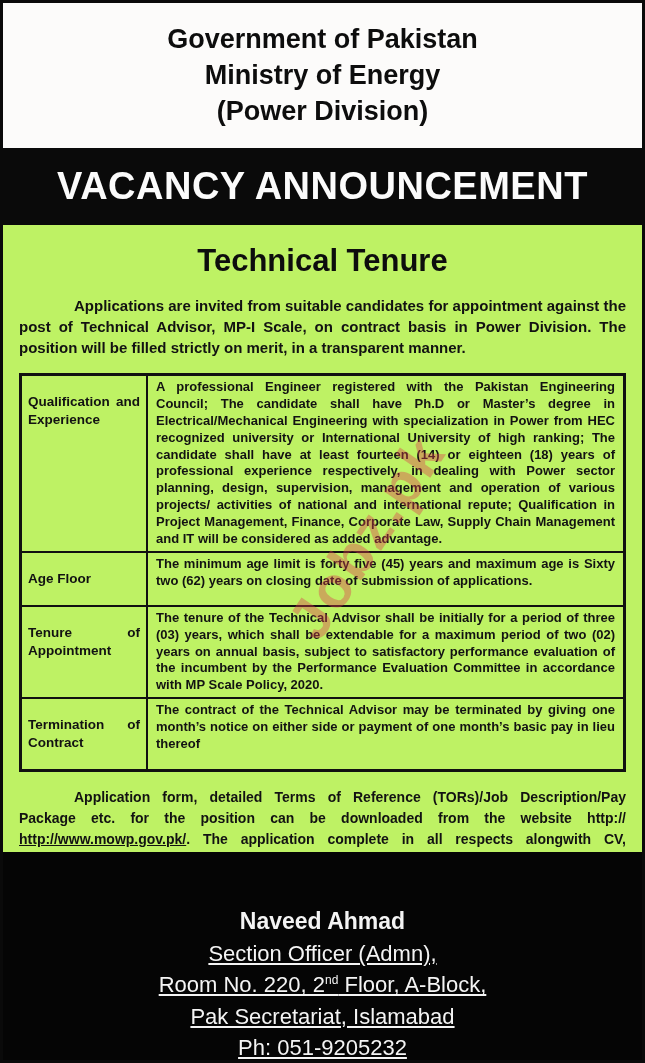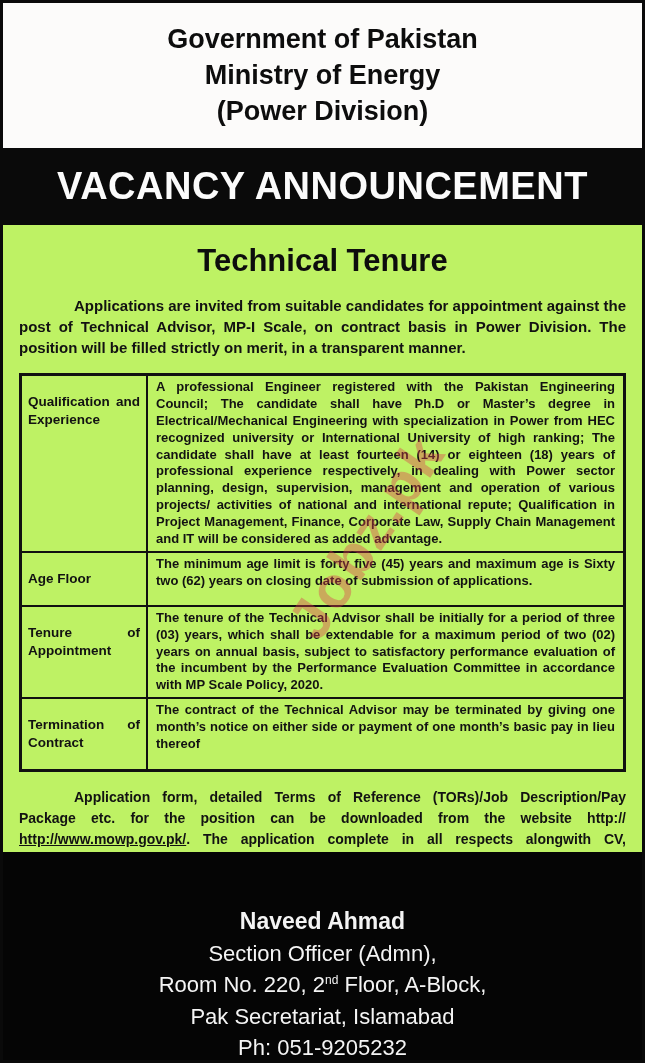--- a/index.html
+++ b/index.html
@@ -22,21 +22,21 @@
   .value-cell{font-size:13px;padding:3px 8px;text-align:justify;line-height:1.3;}
   .closing{position:relative;margin-top:15px;font-size:14px;font-weight:700;line-height:1.5;text-align:justify;text-indent:55px;}
   .link{text-decoration:underline;color:#121212;cursor:pointer;}
   .watermark{
     position:absolute;left:248px;top:500px;transform:rotate(-56deg);transform-origin:center;
     font-size:58px;font-weight:700;letter-spacing:2px;color:rgba(219,62,77,0.40);
     pointer-events:none;white-space:nowrap;z-index:5;
   }
   .footer{height:208px;background:#050505;color:#f4f4f4;display:flex;flex-direction:column;align-items:center;justify-content:flex-end;gap:7px;}
   .footer-name{font-size:23px;font-weight:700;}
-  .footer-line{font-size:22px;font-weight:400;line-height:1.1;}
+  .footer-line{font-size:22px;font-weight:400;line-height:1.1;text-decoration:underline;}
   .footer-line sup{font-size:12px;}
 </style>
 </head>
 <body>
 
 <div class="page">
 
   <div class="header">
     <div class="header-line">Government of Pakistan</div>
     <div class="header-line">Ministry of Energy</div>

